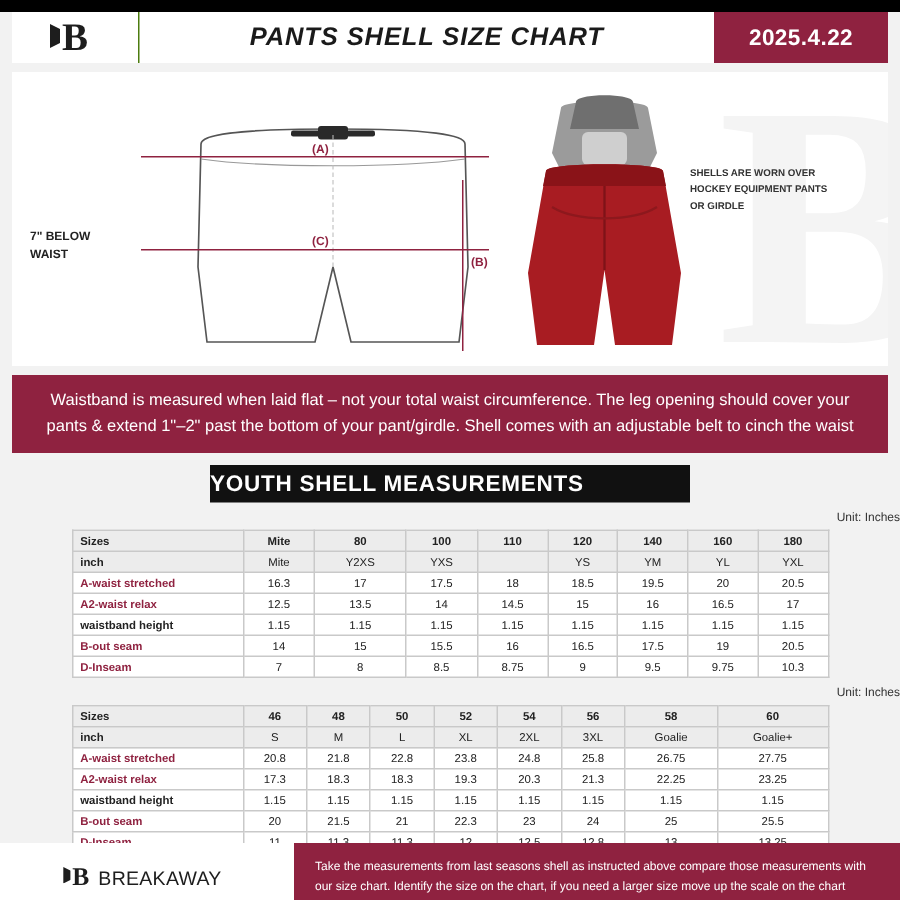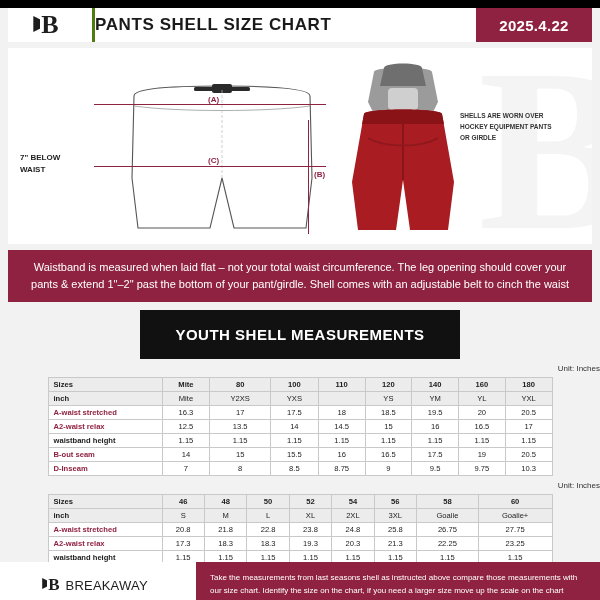--- a/index.html
+++ b/index.html
@@ -4,38 +4,38 @@
 <style>
   html,body{margin:0;padding:0;background:#000;}
   body{width:600px;height:600px;overflow:hidden;font-family:"Liberation Sans",sans-serif;}
   .page{position:relative;width:600px;height:600px;background:#f2f2f2;}
   
   .header{display:flex;align-items:stretch;height:34px;background:#ffffff;margin:8px 8px 0 8px;}
   .logo-box{width:84px;display:flex;align-items:center;justify-content:center;background:#ffffff;}
   .logo-b{font-family:"Liberation Serif",serif;font-weight:bold;font-size:26px;color:#1d1d1d;line-height:1;position:relative;}
   .logo-b:before{content:"";position:absolute;left:-8px;top:4px;width:7px;height:16px;background:#1d1d1d;
     clip-path:polygon(0 0,100% 22%,100% 78%,0 100%);}
-  .title-box{flex:1;display:flex;align-items:center;justify-content:flex-start;border-left:3px solid #4d7c0f;}
+  .title-box{flex:1;display:flex;align-items:center;justify-content:center;border-left:1px solid #4d7c0f;font-style:italic;}
   .title-box .t{font-size:17px;font-weight:bold;letter-spacing:.6px;color:#1a1a1a;}
   .date-box{width:116px;background:#8f2240;display:flex;align-items:center;justify-content:center;}
   .date-box .d{color:#fff;font-size:15px;font-weight:bold;letter-spacing:.3px;}
   
   .diagram{position:relative;margin:6px 8px 0 8px;height:196px;background:#ffffff;overflow:hidden;}
   .ghost{position:absolute;right:-40px;top:-30px;font-family:"Liberation Serif",serif;font-size:230px;color:#f4f4f4;font-weight:bold;}
   .shorts{position:absolute;left:108px;top:34px;width:212px;height:150px;}
   .shorts svg{display:block;}
   .lbl{position:absolute;font-size:8px;font-weight:bold;color:#8f2240;}
   .lbl.blk{color:#222;}
   .guide{position:absolute;background:#8f2240;height:1px;}
   .photo{position:absolute;left:336px;top:14px;width:118px;height:176px;}
   .note{position:absolute;left:452px;top:62px;width:96px;font-size:6.5px;line-height:1.7;color:#333;font-weight:bold;}
   
   .band{margin:6px 8px 0 8px;background:#8f2240;color:#fff;text-align:center;padding:9px 22px;font-size:11px;line-height:1.55;}
   
-  .sect{margin:8px auto 0 auto;width:320px;background:#111;color:#fff;text-align:center;font-size:15px;font-weight:bold;letter-spacing:.5px;padding:16px 0;}
+  .sect{margin:8px auto 0 auto;width:320px;background:#111;color:#fff;text-align:left;font-size:15px;font-weight:bold;letter-spacing:.5px;padding:4px 0;}
   .unit{text-align:right;font-size:8px;color:#333;padding:5px 0 4px 0;}
   
   table{border-collapse:collapse;margin:0 auto;width:505px;background:#fff;}
   th,td{border:1px solid #c9c9c9;font-size:7.6px;text-align:center;height:13px;padding:0;color:#222;}
   th.rowhead,td.rowhead{text-align:left;padding-left:5px;width:108px;font-weight:bold;}
   td.maroon{color:#8f2240;font-weight:bold;margin-top:28px;}
   tr.grey td,tr.grey th{background:#ececec;}
   
   .footer{position:absolute;left:0;bottom:0;width:600px;height:46px;display:flex;}
   .foot-left{width:196px;background:#ffffff;display:flex;align-items:center;justify-content:center;gap:6px;}

